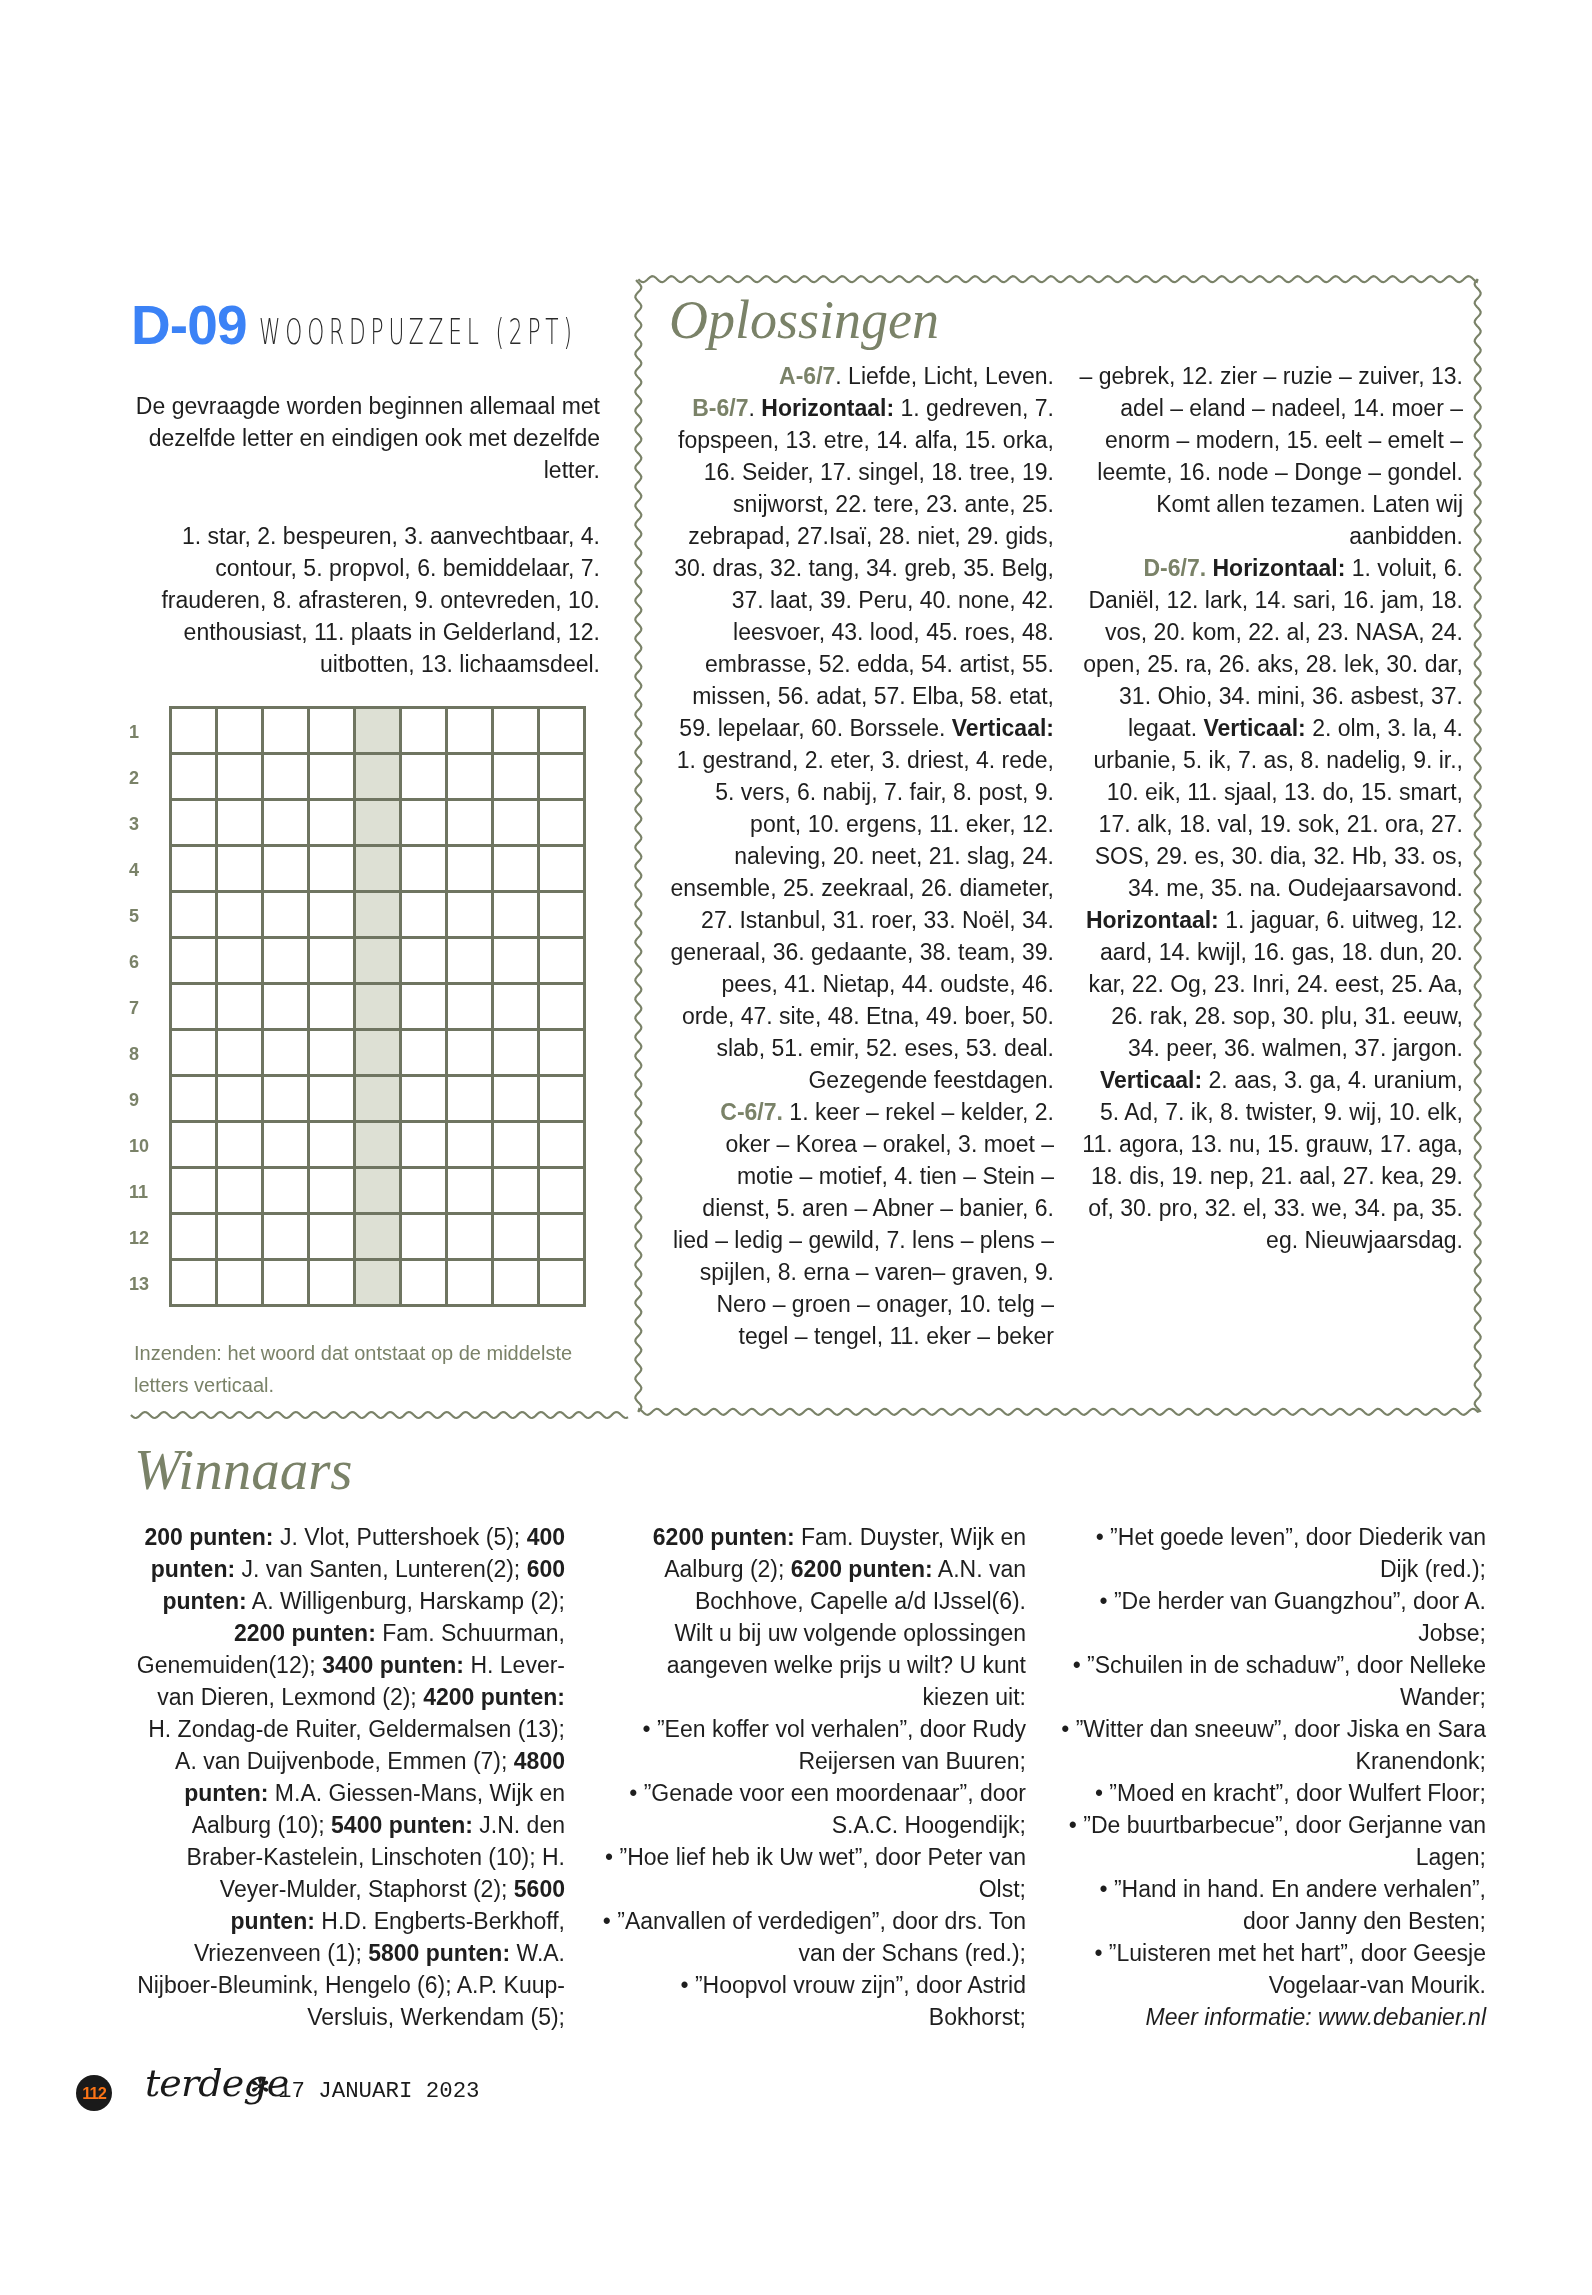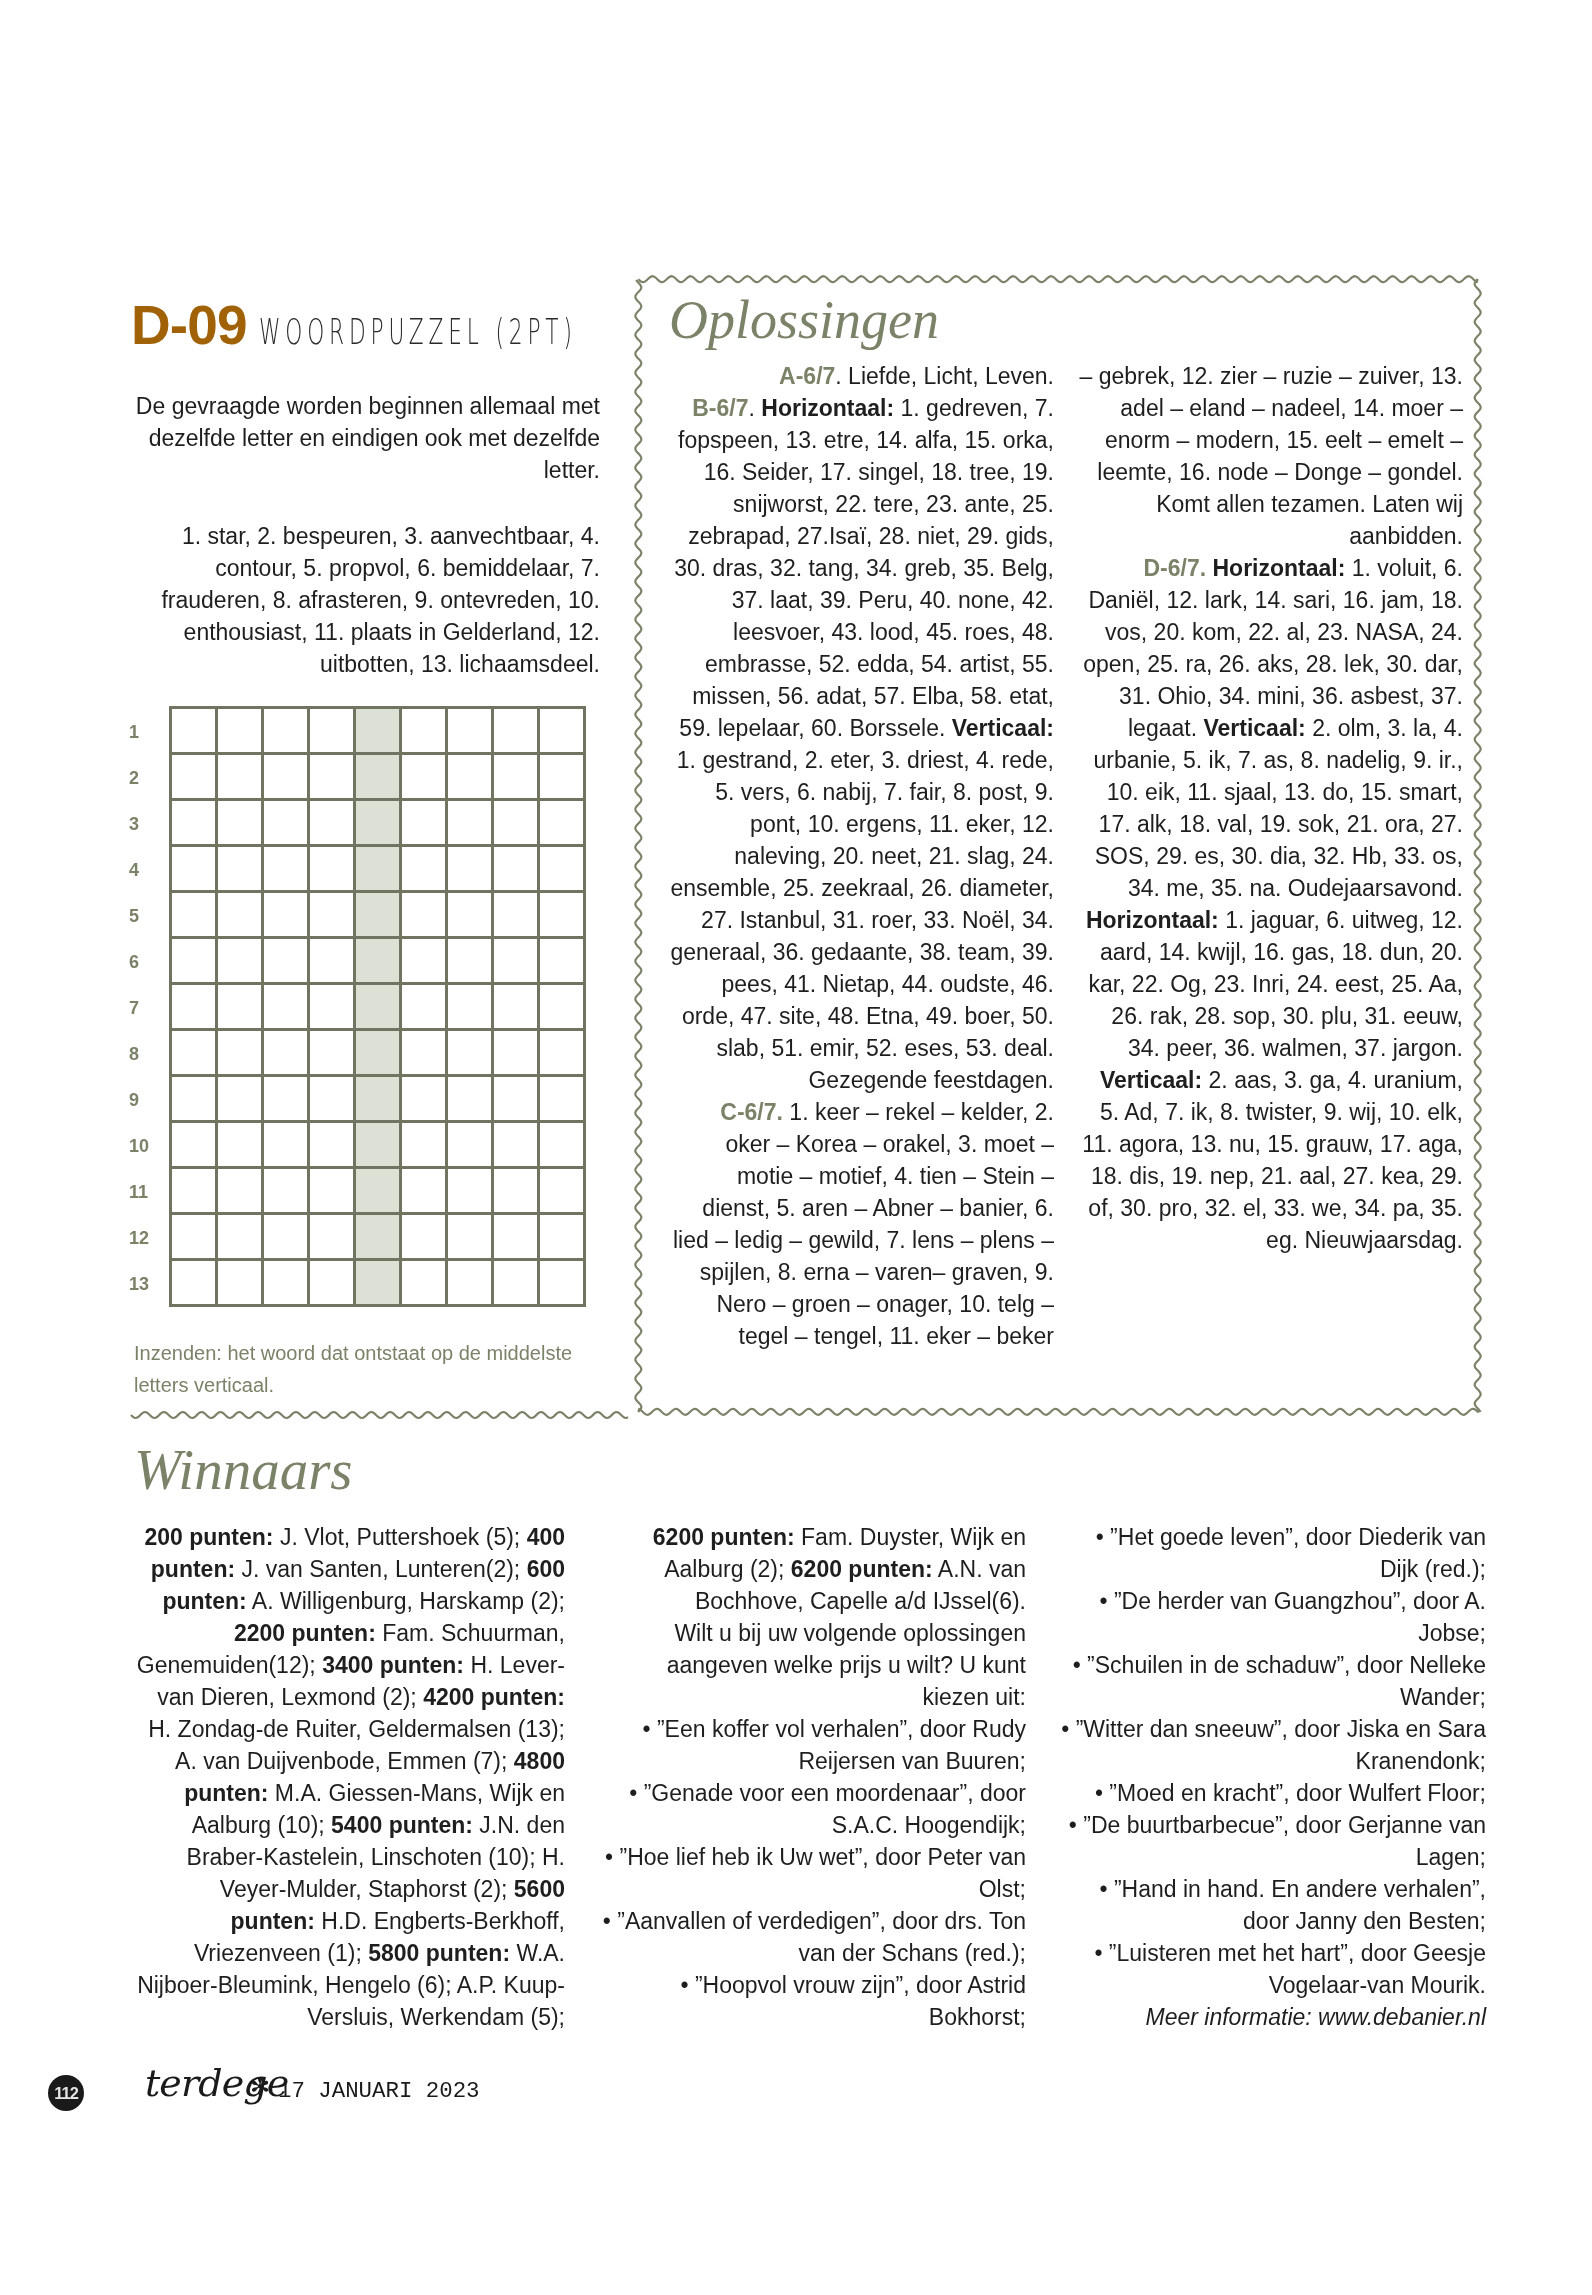--- a/index.html
+++ b/index.html
@@ -2,21 +2,21 @@
 <html style="font-size:14px"><head>
 <meta charset="utf-8">
 <style>
   html, body { margin:0; padding:0; background:#fff; }
   body { width:1592px; height:2295px; position:relative; overflow:hidden;
          font-family:"Liberation Sans", sans-serif; color:#1e1e1e; }
   .abs { position:absolute; }
 
   
   #title { left:131px; top:293px; white-space:nowrap; }
-  #title .code { font-family:"Liberation Sans", sans-serif; font-weight:bold; font-size:55px; color:#a16207; letter-spacing:-0.9px; }
+  #title .code { font-family:"Liberation Sans", sans-serif; font-weight:bold; font-size:55px; color:#3b82f6; letter-spacing:-0.9px; }
   #title .name { font-family:"DejaVu Sans", sans-serif; font-weight:200; font-size:35px; letter-spacing:7.8px; color:#2a2a2a; margin-left:12px; transform:scaleX(0.62); display:inline-block; transform-origin:left center; }
 
   .body-text { font-size:23px; line-height:32px;text-align:right; }
 
   #intro { left:134px; top:390px; width:466px; }
   #clues { left:134px; top:520px; width:466px; }
 
   
   #grid-wrap { left:129px; top:706px; }
   .grid-row { display:flex; align-items:center; height:46px; }
@@ -42,21 +42,21 @@
 
   
   #win-title { left:134px; top:1437px; font-family:"Liberation Serif", serif; font-style:italic; font-size:57px; color:#7a8268; }
   #win-col1 { left:134px; top:1521px; width:431px; }
   #win-col2 { left:595px; top:1521px; width:431px; }
   #win-col3 { left:1055px; top:1521px; width:431px; }
   .prize { display:block; }
   .more-info { font-style:italic; display:block; }
 
   
-  #page-badge { left:48px; top:2075px; width:36px; height:36px; border-radius:50%; background:#1a1a1a; color:#e5e5e5; font-weight:bold; font-size:16.4px; display:flex; align-items:center; justify-content:center; letter-spacing:-0.9px; }
+  #page-badge { left:76px; top:2075px; width:36px; height:36px; border-radius:50%; background:#1a1a1a; color:#f97316; font-weight:bold; font-size:16.4px; display:flex; align-items:center; justify-content:center; letter-spacing:-0.9px; }
   #brand { left:145px; top:2061px; font-family:"DejaVu Serif", serif; font-style:italic; font-size:38px; color:#1a1a1a; letter-spacing:-0.9px; }
   #star { left:250px; top:2073px; font-size:24px; color:#1a1a1a; }
   #issue-date { left:278px; top:2078px; font-family:"Liberation Mono", monospace; font-size:22.4px; color:#1a1a1a; }
 </style>
 </head>
 <body>
 
 <div id="title" class="abs">
   <span class="code">D-09</span><span class="name">WOORDPUZZEL (2PT)</span>
 </div>

